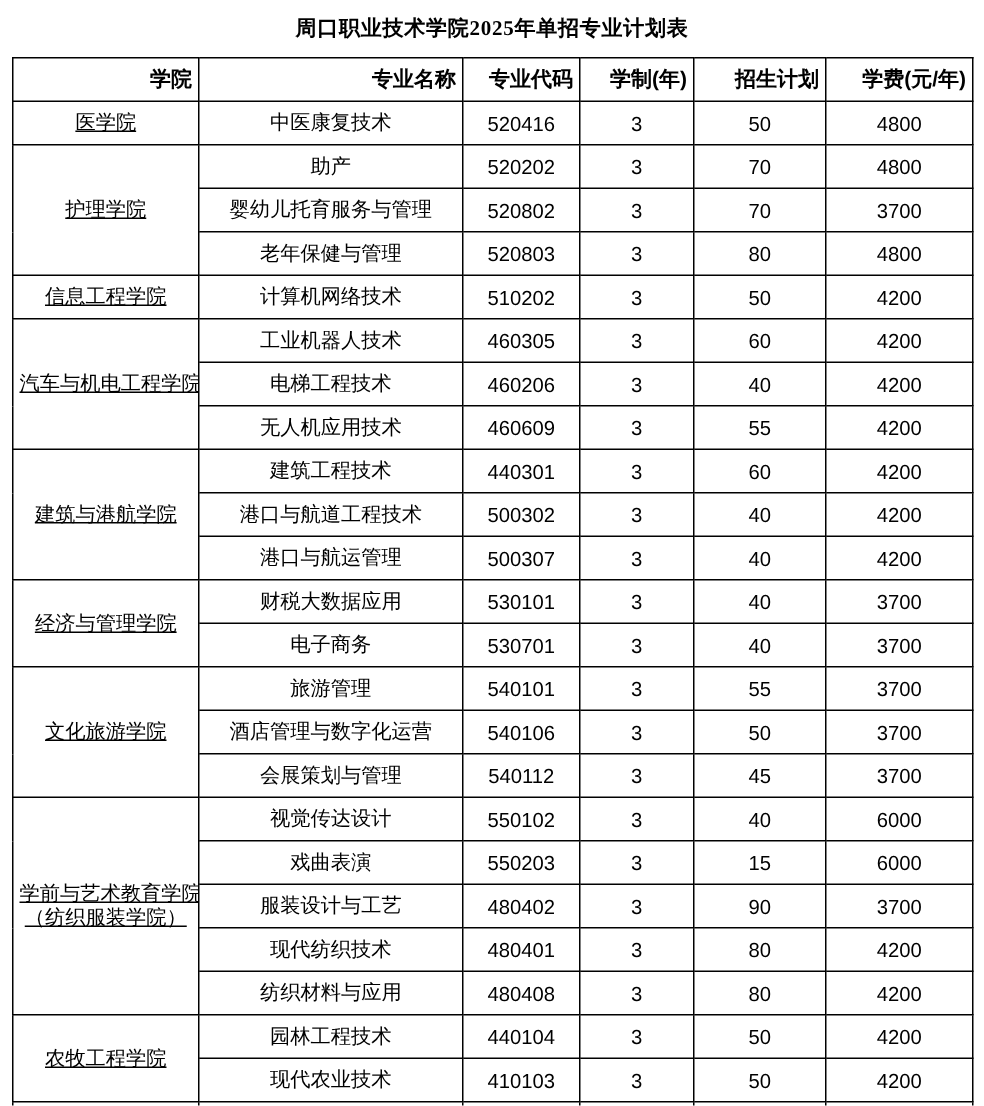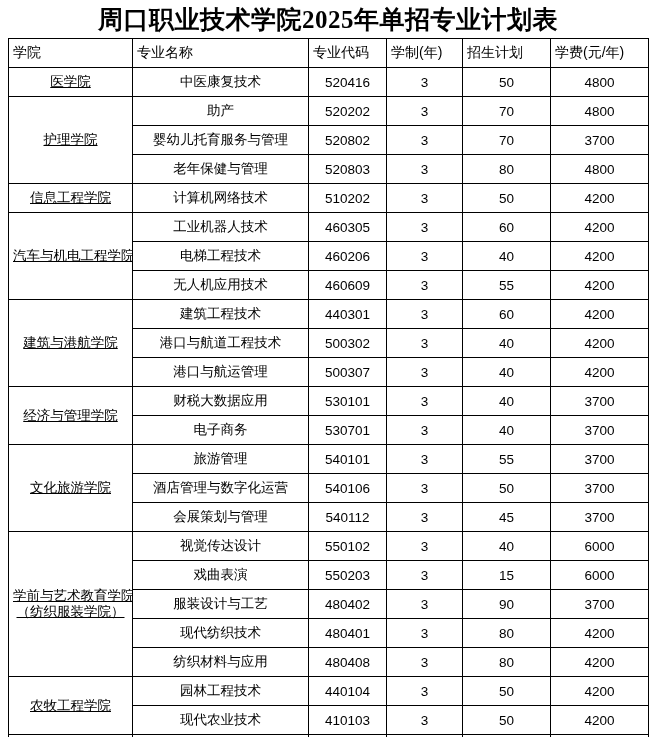--- a/index.html
+++ b/index.html
@@ -19,21 +19,21 @@
     height: 737px;
     box-sizing: border-box;
     padding: 6px 8px 0 8px;
     display: flex;
     flex-direction: column;
   }
   .doc-title {
     text-align: center;
     font-family: "Liberation Serif", serif;
     font-weight: bold;
-    font-size: 25px;
+    font-size: 14px;
     letter-spacing: 0.5px;
     line-height: 28px;
     margin-bottom: 4px;
     color: #000;
   }
   table.plan-table {
     border-collapse: collapse;
     width: 640px;
     table-layout: fixed;
     font-size: 13.5px;
@@ -42,22 +42,22 @@
   table.plan-table td {
     border: 1px solid #000000;
     height: 29px;
     padding: 0 4px;
     box-sizing: border-box;
     font-weight: normal;
     white-space: nowrap;
     overflow: hidden;
   }
   table.plan-table th {
-    text-align: left;
-    font-weight: normal;
+    text-align: right;
+    font-weight: bold;
     font-size: 14px;
   }
   td.col-college {
     text-align: center;
     line-height: 1.15;
     text-decoration: underline;
   }
   td.col-major {
     text-align: center;
     padding-left: 7px;

